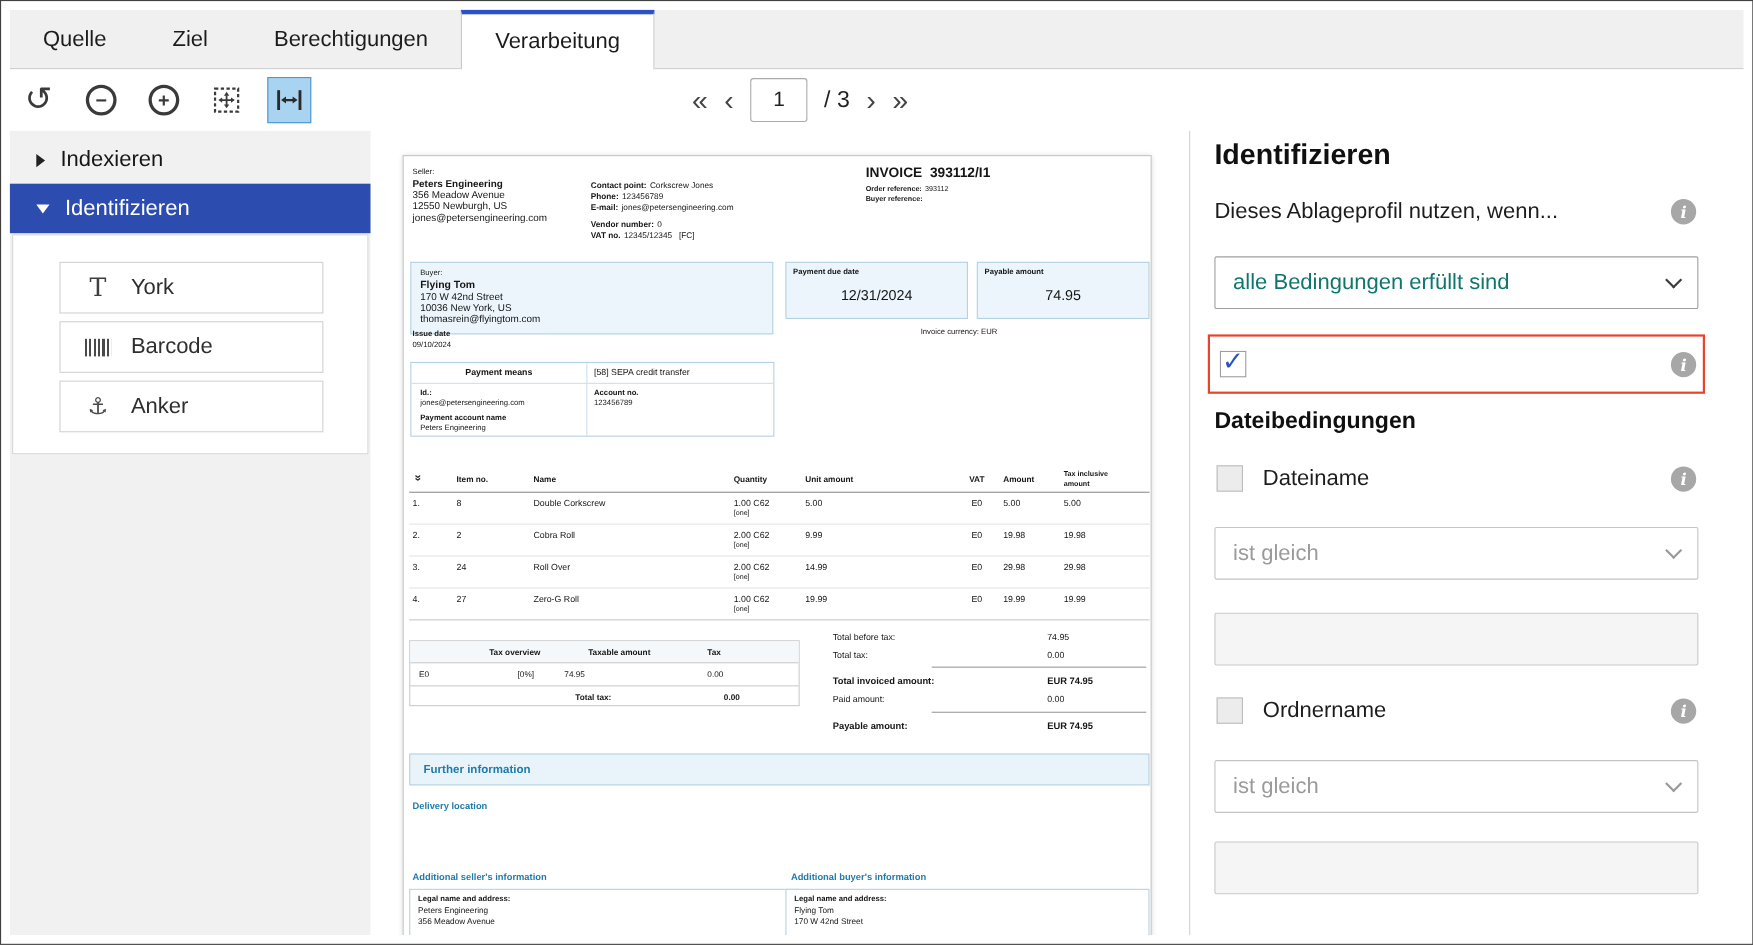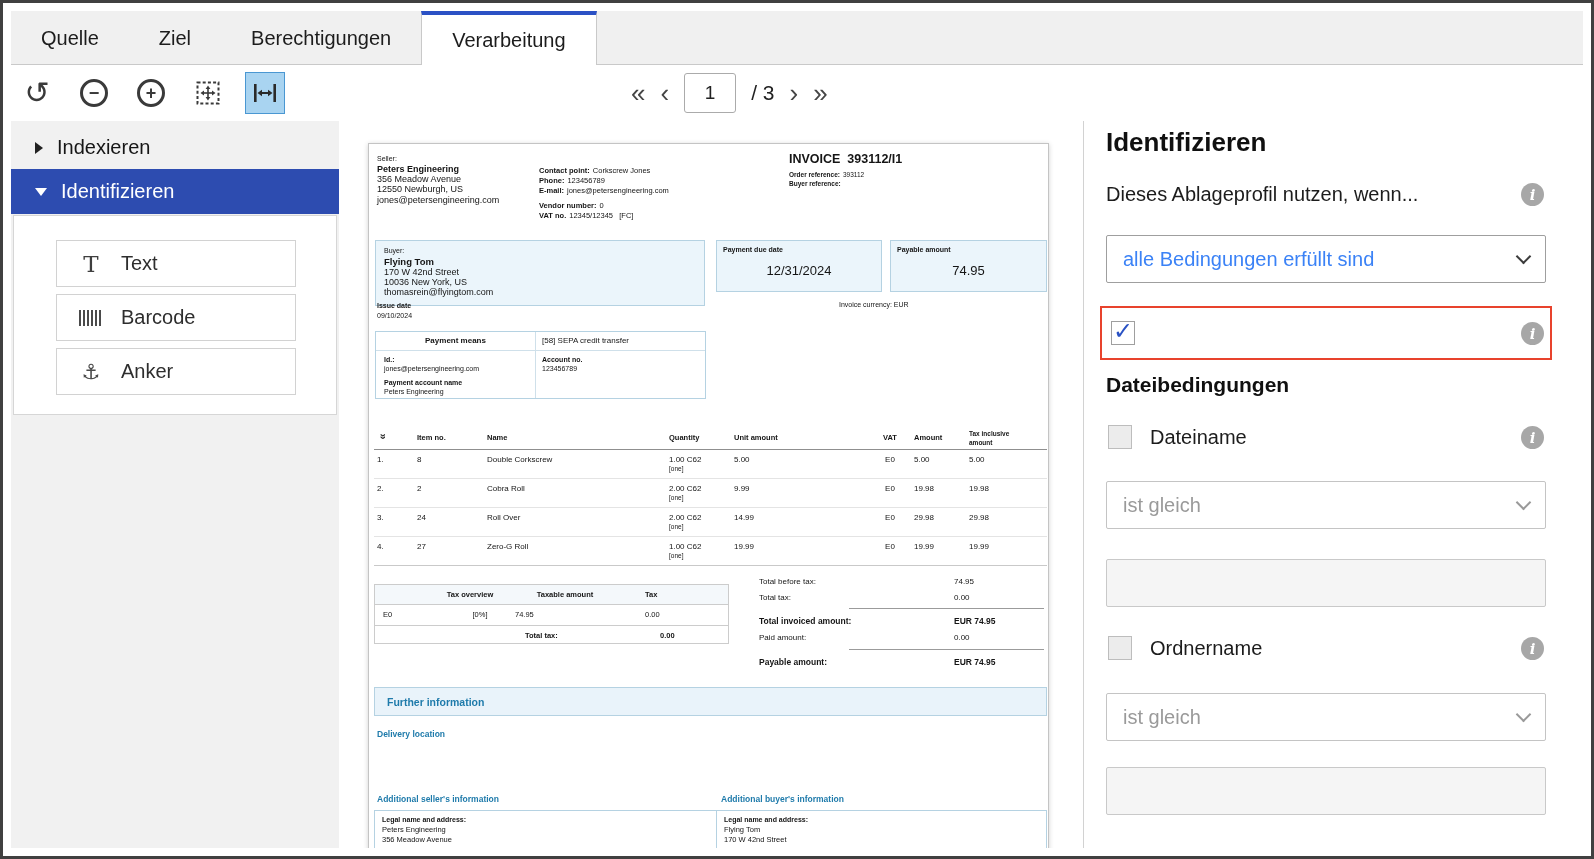--- a/index.html
+++ b/index.html
@@ -1,18 +1,18 @@
 <!DOCTYPE html>
 <html><head>
 <meta charset="utf-8">
 <style>
 *{margin:0;padding:0;box-sizing:border-box}
 html,body{width:1594px;height:859px}
 body{font-family:"Liberation Sans","DejaVu Sans",sans-serif;background:#e9e9e9}
-.window{position:relative;width:1594px;height:859px;background:#fff;border:3px solid #404040;overflow:hidden}
+.window{position:relative;width:1594px;height:859px;background:#fff;border:1px solid #404040;overflow:hidden}
 .abs{position:absolute}
 .b{font-weight:bold}
 .pre{white-space:pre}
 .tar{}.tac{text-align:center}
 
 .tabbar{position:absolute;left:8px;right:8px;top:8px;height:54px;background:#f0f0f0;border-bottom:1px solid #c9c9c9;display:flex}
 .tab{padding:0 30px;display:flex;align-items:center;font-size:20px;color:#1c1c1c;height:54px;cursor:default}
 .tab.active{background:#fff;border-top:4px solid #2b51c5;border-left:1px solid #c9c9c9;border-right:1px solid #c9c9c9;height:55px}
 
 .toolbar{position:absolute;left:8px;right:8px;top:62px;height:56px;background:#fff}
@@ -57,21 +57,21 @@
 .inv-row{position:absolute;left:0;right:0;height:29px;border-bottom:1px solid #e4e4e4}
 .hline{position:absolute;height:1px;background:#9b9b9b}
 .hline-lite{position:absolute;left:0;right:0;height:1px;background:#cfe0ea}
 .vline-lite{position:absolute;top:0;bottom:0;width:1px;background:#cfe0ea}
 .collapse-icon{display:inline-block;transform:rotate(-90deg);font-size:11px;font-weight:bold;color:#2e2e2e;line-height:11px}
 
 .right-panel{position:absolute;left:1080px;width:506px;top:118px;bottom:8px;background:#fff;border-left:1px solid #d2d2d2}
 .panel-title{font-size:26px;font-weight:bold;color:#101010}
 .panel-label{font-size:20px;color:#1c1c1c}
 .panel-sub{font-size:21px;font-weight:bold;color:#101010}
-.select{height:48px;border:1px solid #9f9f9f;border-radius:2px;background:#fff;display:flex;align-items:center;justify-content:space-between;padding:0 16px;font-size:20px;color:#3b82f6}
+.select{height:48px;border:1px solid #9f9f9f;border-radius:2px;background:#fff;display:flex;align-items:center;justify-content:space-between;padding:0 16px;font-size:20px;color:#0f766e}
 .select.disabled{border-color:#c4c4c4;color:#9a9a9a}
 .chev{width:11px;height:11px;border-right:2px solid #3c3c3c;border-bottom:2px solid #3c3c3c;transform:rotate(45deg);margin-top:-5px;flex:0 0 auto}
 .select.disabled .chev{border-color:#9a9a9a}
 .txt{height:48px;border:1px solid #c9c9c9;border-radius:2px;background:#f5f5f5;font-size:20px;padding:0 12px;font-family:inherit;color:#222}
 .cb{width:24px;height:24px;border:1px solid #bdbdbd;background:#ececec;display:flex;align-items:center;justify-content:center}
 .cb.checked{background:#fff;border-color:#9f9f9f}
 .checkmark{color:#2a52c4;font-size:24px;font-weight:bold;line-height:20px;margin-top:-4px}
 .info{width:23px;height:23px;border-radius:50%;background:#a7a7a7;color:#fff;display:flex;align-items:center;justify-content:center;font-family:"DejaVu Serif","Liberation Serif",serif;font-style:italic;font-weight:bold;font-size:15px}
 .xml-row{border:2px solid #e8432d}
 </style>
@@ -136,21 +136,21 @@
     </div>
     <div class="tree-item sel" style="top:48px">
       <span class="tri-down"></span>
       <span>Identifizieren</span>
     </div>
     <div class="tools-card">
       <div class="tool-row" style="top:24px">
         <span class="icon-cell">
             <span class="icon-text">T</span>
           </span>
-        <span>Text</span>
+        <span>York</span>
       </div>
       <div class="tool-row" style="top:78px">
         <span class="icon-cell">
             <span class="icon-barcode"></span>
           </span>
         <span>Barcode</span>
       </div>
       <div class="tool-row" style="top:132px">
         <span class="icon-cell">
             <span class="icon-anchor">⚓</span>

